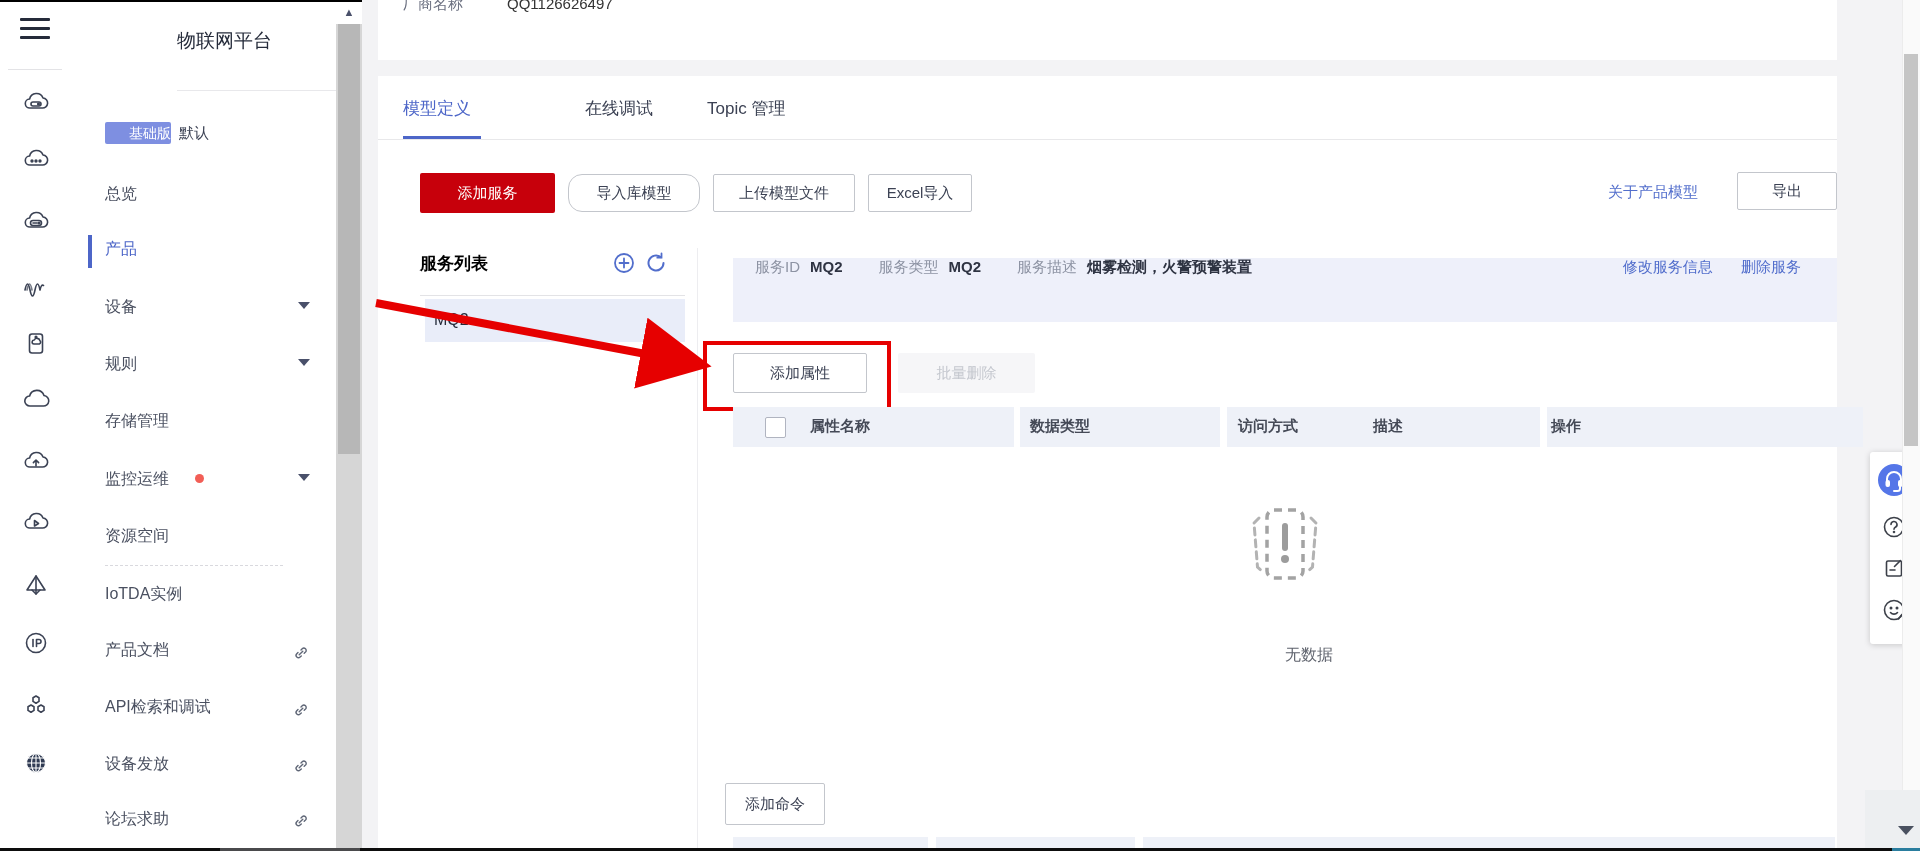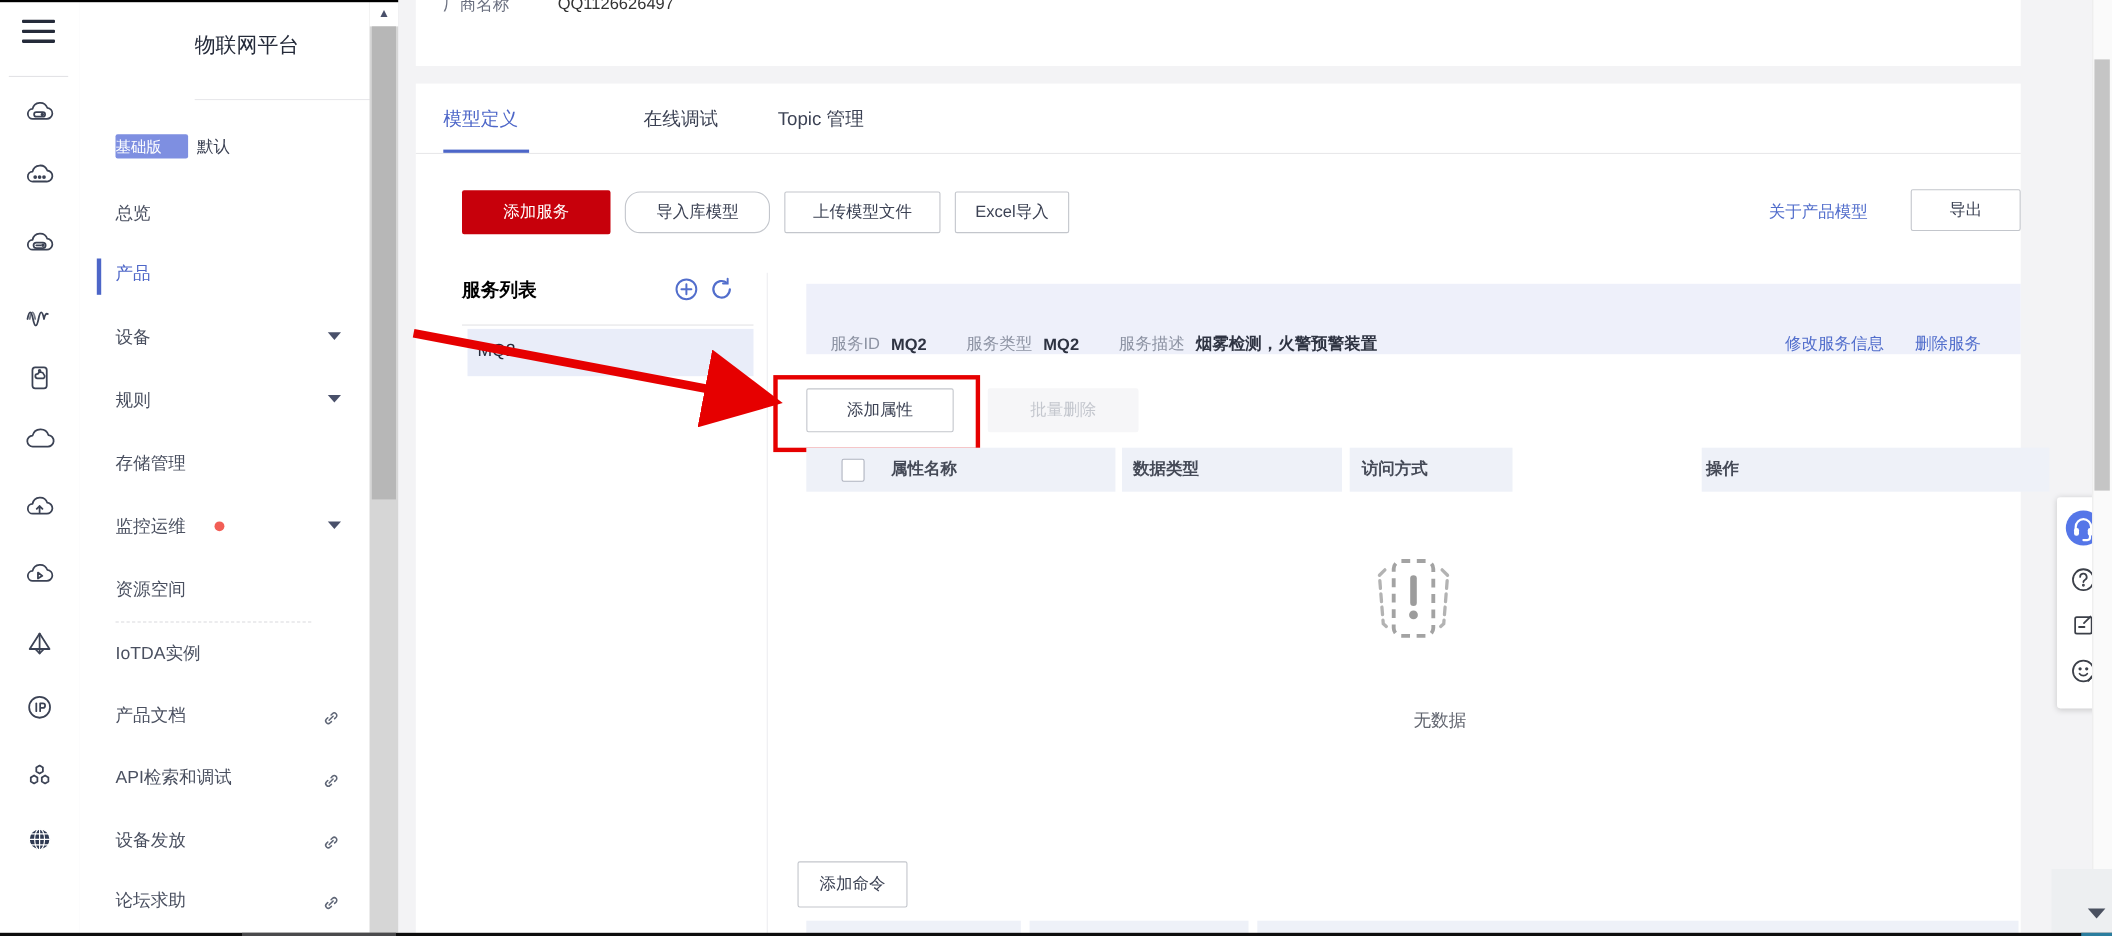--- a/index.html
+++ b/index.html
@@ -11,21 +11,21 @@
   #hamburger{left:20px;top:12px;width:30px;height:26px;cursor:pointer;}
   #hamburger span{display:block;height:3px;background:#252b3a;margin:6px 0;border-radius:1px;}
   .rail-divider{left:8px;top:69px;width:54px;height:1px;background:#e3e3e6;}
   .rail-ic{left:22px;width:28px;height:28px;}
   .rail-ic svg{stroke:#3b4254;fill:none;stroke-width:1.6;stroke-linecap:round;stroke-linejoin:round;}
   
   #menu{left:72px;top:0;width:264px;height:848px;background:#fff;}
   #menu-title{left:105px;top:28px;font-size:19px;color:#252b3a;}
   #menu-hr{left:105px;top:90px;width:178px;height:1px;background:#e8e8eb;}
   #edition-badge{left:105px;top:122px;width:66px;height:22px;background:#7e8fe1;color:#fff;
-                 font-size:14px;text-align:left;line-height:22px;border-radius:2px;}
+                 font-size:14px;text-align:right;line-height:22px;border-radius:2px;}
   #edition-name{left:179px;top:124px;font-size:15px;color:#3c4254;}
   .mi{left:105px;height:22px;font-size:16px;color:#4a5060;cursor:pointer;white-space:nowrap;}
   .mi.active{color:#4d66c8;}
   #active-bar{left:88px;top:235px;width:4px;height:33px;background:#4d66c8;}
   .caret{left:298px;width:0;height:0;border-left:6px solid transparent;border-right:6px solid transparent;
          border-top:7px solid #49506a;}
   .dot{left:195px;top:474px;width:9px;height:9px;border-radius:50%;background:#f25e56;}
   #menu-dashed{left:105px;top:565px;width:178px;border-top:1px dashed #d9d9de;}
   .link-ic{left:293px;width:16px;height:16px;}
   .link-ic svg{stroke:#5f6676;fill:none;stroke-width:1.4;stroke-linecap:round;}
@@ -61,21 +61,21 @@
   #svc-title{left:42px;top:176px;font-size:17px;font-weight:bold;color:#000000;}
   .svc-tool{top:175px;width:24px;height:24px;cursor:pointer;}
   #svc-add{left:234px;}
   #svc-refresh{left:266px;}
   #svc-hr{left:42px;top:219px;width:265px;height:1px;background:#e3e3e6;}
   #svc-row{left:47px;top:223px;width:260px;height:43px;background:#e9edf9;cursor:pointer;}
   #svc-row-label{left:9px;top:12px;font-size:16px;color:#252b3a;}
   #panel-vr{left:319px;top:172px;width:1px;height:603px;background:#ededf0;}
   
   #info-bar{left:355px;top:182px;width:1104px;height:64px;background:#eef0fa;display:flex;
-            align-items:flex-end;font-size:15px;}
+            align-items:flex-start;font-size:15px;}
   #info-bar .lb{color:#8d93a3;margin-right:10px;}
   #info-bar .vl{color:#2e3342;margin-right:36px;font-weight:bold;}
   #info-bar .vl2{color:#2e3342;font-weight:bold;}
   #info-links{position:absolute;right:36px;}
   #info-links span{color:#526ecc;font-size:15px;margin-left:24px;cursor:pointer;}
   
   #red-box{left:325px;top:265px;width:180px;height:62px;border:4px solid #e60000;pointer-events:none;}
   #btn-add-prop{left:355px;top:277px;width:134px;height:40px;line-height:38px;}
   #btn-batch{left:520px;top:277px;width:137px;height:40px;line-height:40px;background:#f6f6f8;
              border:none;color:#c4c7ce;cursor:default;}
@@ -295,20 +295,23 @@
 
     <div id="th-0" class="abs th">
       <span class="th-label" style="left:77px">属性名称</span>
     </div>
     <div id="th-1" class="abs th">
       <span class="th-label" style="left:10px">数据类型</span>
     </div>
     <div id="th-2" class="abs th">
       <span class="th-label" style="left:11px">访问方式</span>
     </div>
+    <div id="th-3" class="abs th">
+      <span class="th-label" style="left:5px">描述</span>
+    </div>
     <div id="th-4" class="abs th">
       <span class="th-label" style="left:4px">操作</span>
     </div>
     <div id="chk" class="abs"></div>
 
     <div id="empty-icon" class="abs">
       <svg viewBox="0 0 80 92" fill="none">
         <path d="M14 16l-5 5l3.5 44l5.5 5" stroke="#b3b3b3" stroke-width="3" stroke-dasharray="7 5" stroke-linecap="round"></path>
         <path d="M66 16l5 5l-3.5 44l-5.5 5" stroke="#b3b3b3" stroke-width="3" stroke-dasharray="7 5" stroke-linecap="round"></path>
         <rect x="22" y="8" width="36" height="68" rx="7" stroke="#a3a3a3" stroke-width="3.5" stroke-dasharray="8 6"></rect>

